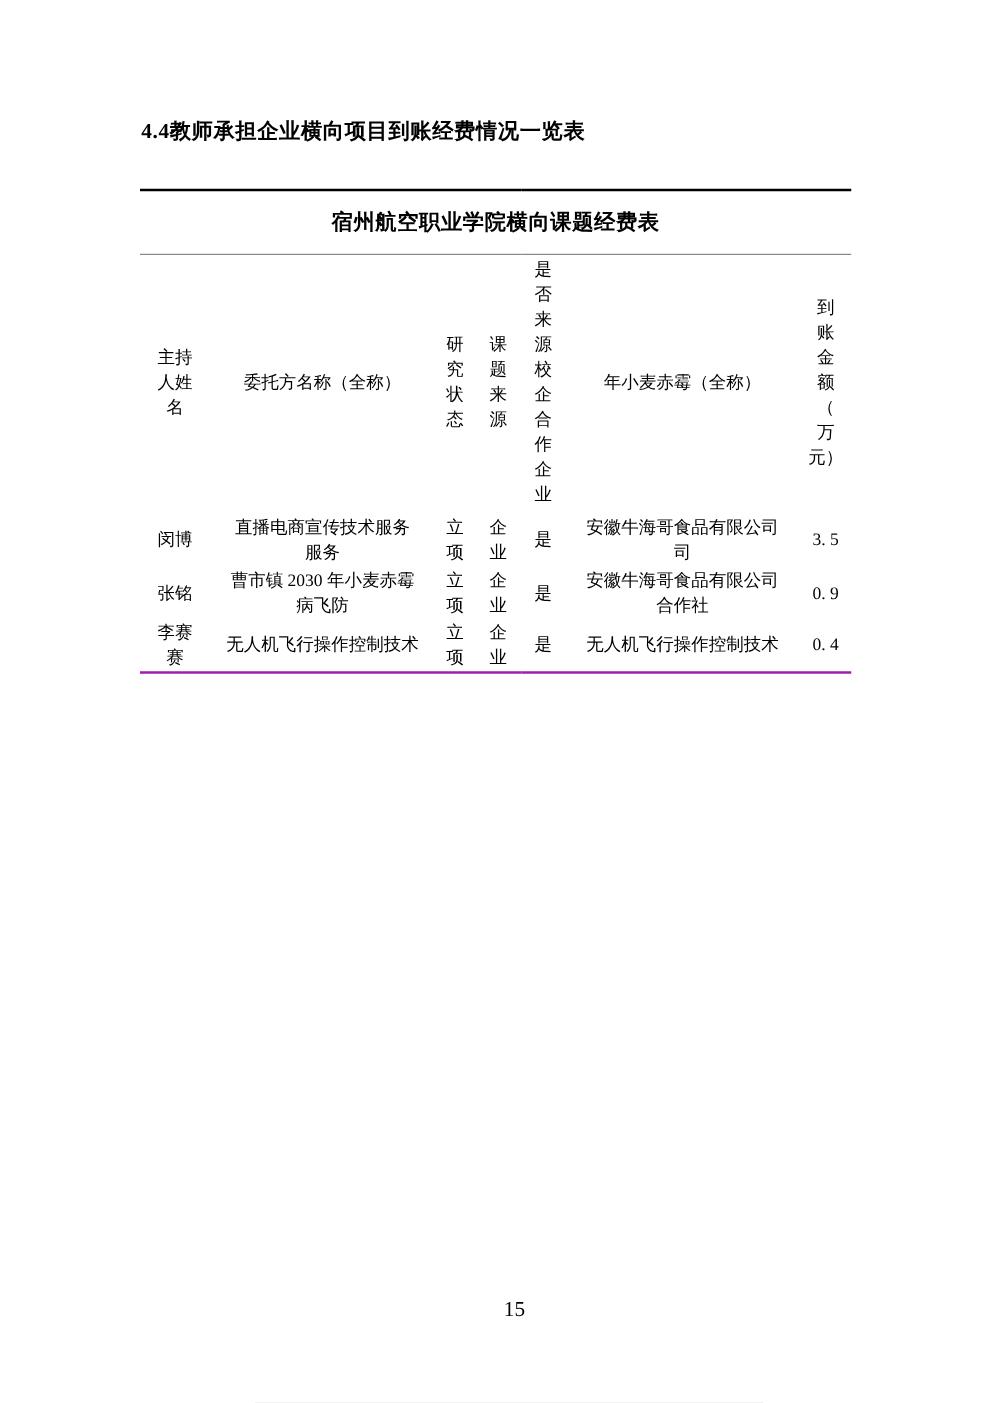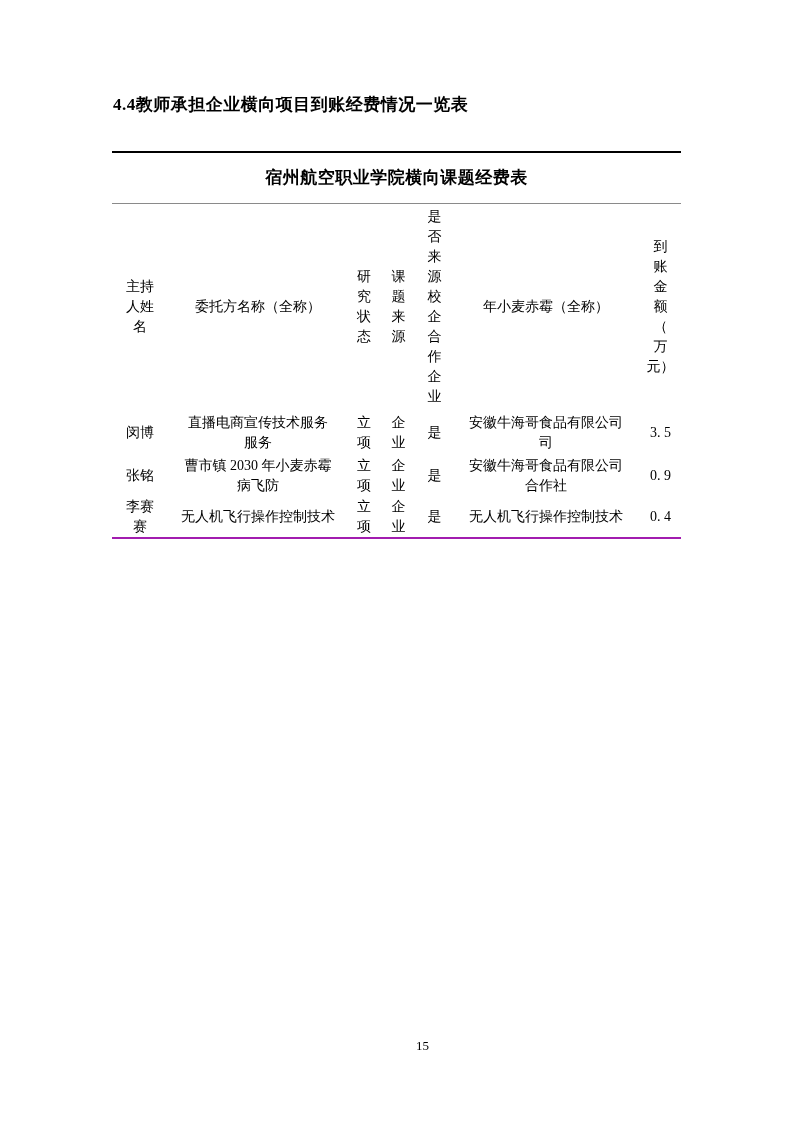--- a/index.html
+++ b/index.html
@@ -49,23 +49,23 @@
     font-weight: bold;
     letter-spacing: 0.5px;
     white-space: nowrap;
   }
   tr.header-row { height: 207px; }
   tr.data-row-1 { height: 45px; margin-top: 44px; }
   tr.data-row-2 { height: 42px; margin-top: 10px; }
   tr.data-row-3 { height: 40px; }
   .page-number {
     position: absolute;
-    left: 416px;
+    left: 403px;
     top: 1038px;
-    font-size: 13px;
+    font-size: 17px;
     text-align: center;
   }
 </style>
 </head>
 <body>
 
 <div class="page">
 
   <div class="section-heading">4.4教师承担企业横向项目到账经费情况一览表</div>
 

